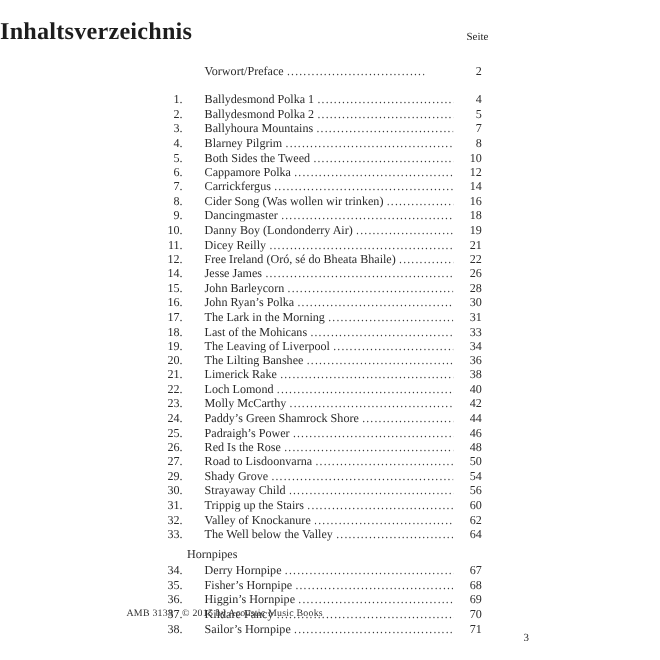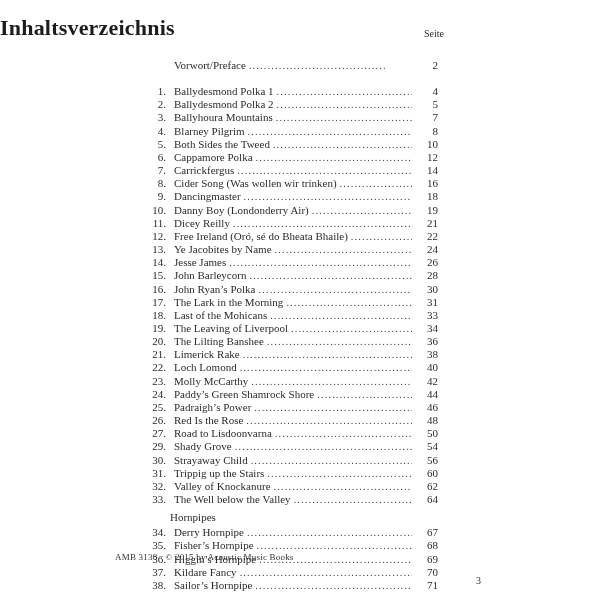--- a/index.html
+++ b/index.html
@@ -31,21 +31,21 @@
     color: #2b2b2b;
   }
   .toc {
     position: absolute;
     left: 120px; top: 59px; width: 318px;
     font-size: 11px;
     line-height: 12.15px;
   }
   .toc-row { display: flex; align-items: baseline; }
   .num   { flex: none; width: 46px; text-align: right; white-space: nowrap; }
-  .etitle{ flex: none; margin-left: 8px; white-space: nowrap; }
+  .etitle{ flex: none; margin-left: 20px; white-space: nowrap; }
   .leader{
     flex: 1 1 auto;
     overflow: hidden;
     white-space: nowrap;
     margin: 0 2px 0 3px;
     color: #3a3a3a;
   }
   .leader::after {
     content: "........................................................................................................................";
     letter-spacing: 1.1px;
@@ -157,26 +157,20 @@
           <span class="leader"></span>
           <span class="pg">21</span>
         </div>
         <div class="toc-row">
           <span class="num">12.</span>
           <span class="etitle">Free Ireland (Oró, sé do Bheata Bhaile)</span>
           <span class="leader"></span>
           <span class="pg">22</span>
         </div>
         <div class="toc-row">
-          <span class="num">13.</span>
-          <span class="etitle">Ye Jacobites by Name</span>
-          <span class="leader"></span>
-          <span class="pg">24</span>
-        </div>
-        <div class="toc-row">
           <span class="num">14.</span>
           <span class="etitle">Jesse James</span>
           <span class="leader"></span>
           <span class="pg">26</span>
         </div>
         <div class="toc-row">
           <span class="num">15.</span>
           <span class="etitle">John Barleycorn</span>
           <span class="leader"></span>
           <span class="pg">28</span>

